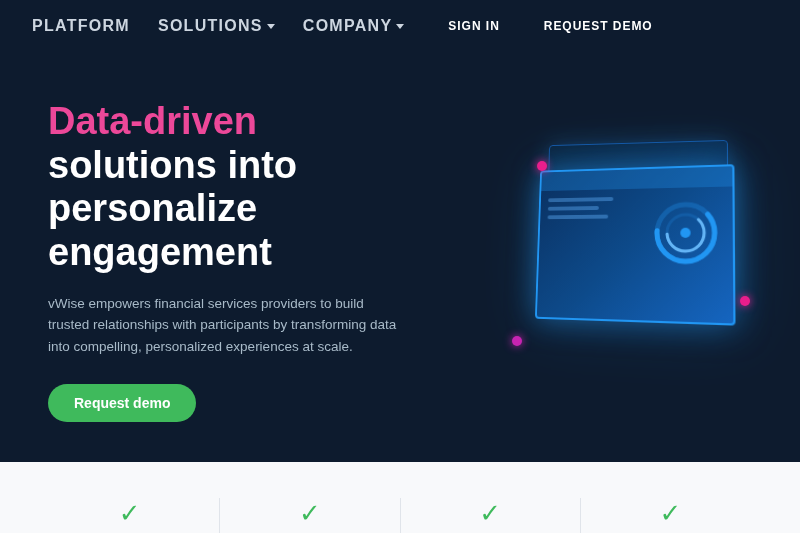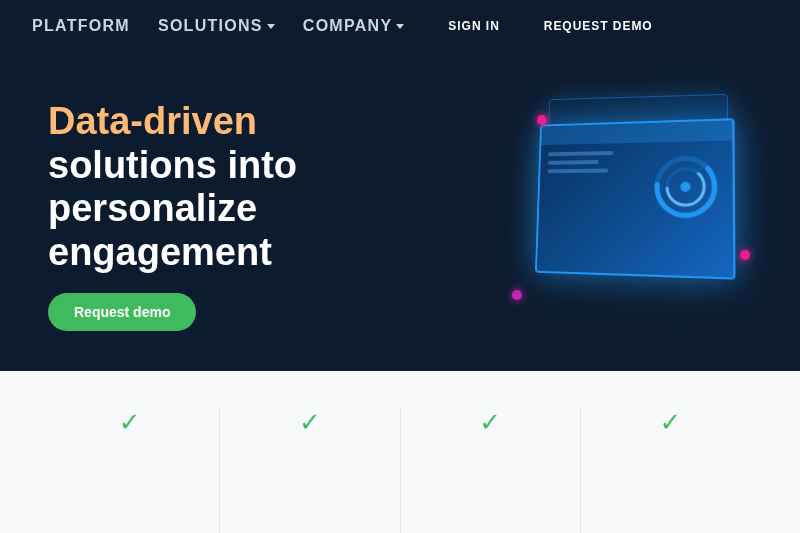--- a/index.html
+++ b/index.html
@@ -78,21 +78,21 @@
       z-index: 2;
     }
     .hero-title {
       font-size: 38px;
       font-weight: 700;
       line-height: 1.15;
       color: white;
       margin-bottom: 18px;
     }
     .hero-title .highlight {
-      color: #fdba74;
+      color: #ec4899;
     }
     .hero-desc {
       font-size: 13.5px;
       color: #a8bac8;
       line-height: 1.6;
       margin-bottom: 26px;
       max-width: 370px;
     }
     .hero-btn {
       background: #3fba5c;
@@ -237,20 +237,21 @@
     <span class="nav-link-cta">SIGN IN</span>
     <span class="nav-link-cta">REQUEST DEMO</span>
   </div>
 </nav>
 
 <section class="hero">
   <div class="hero-content">
     <h1 class="hero-title">
       <span class="highlight">Data-driven</span><span> solutions into personalize engagement</span>
     </h1>
+    <p class="hero-desc">vWise empowers financial services providers to build trusted relationships with participants by transforming data into compelling, personalized experiences at scale.</p>
     <button class="hero-btn">Request demo</button>
   </div>
 
   <div class="hero-visual">
     <div class="screen-3d">
 
       <div class="screen-back"></div>
 
       <div class="screen-main">
         <div class="screen-grid">

